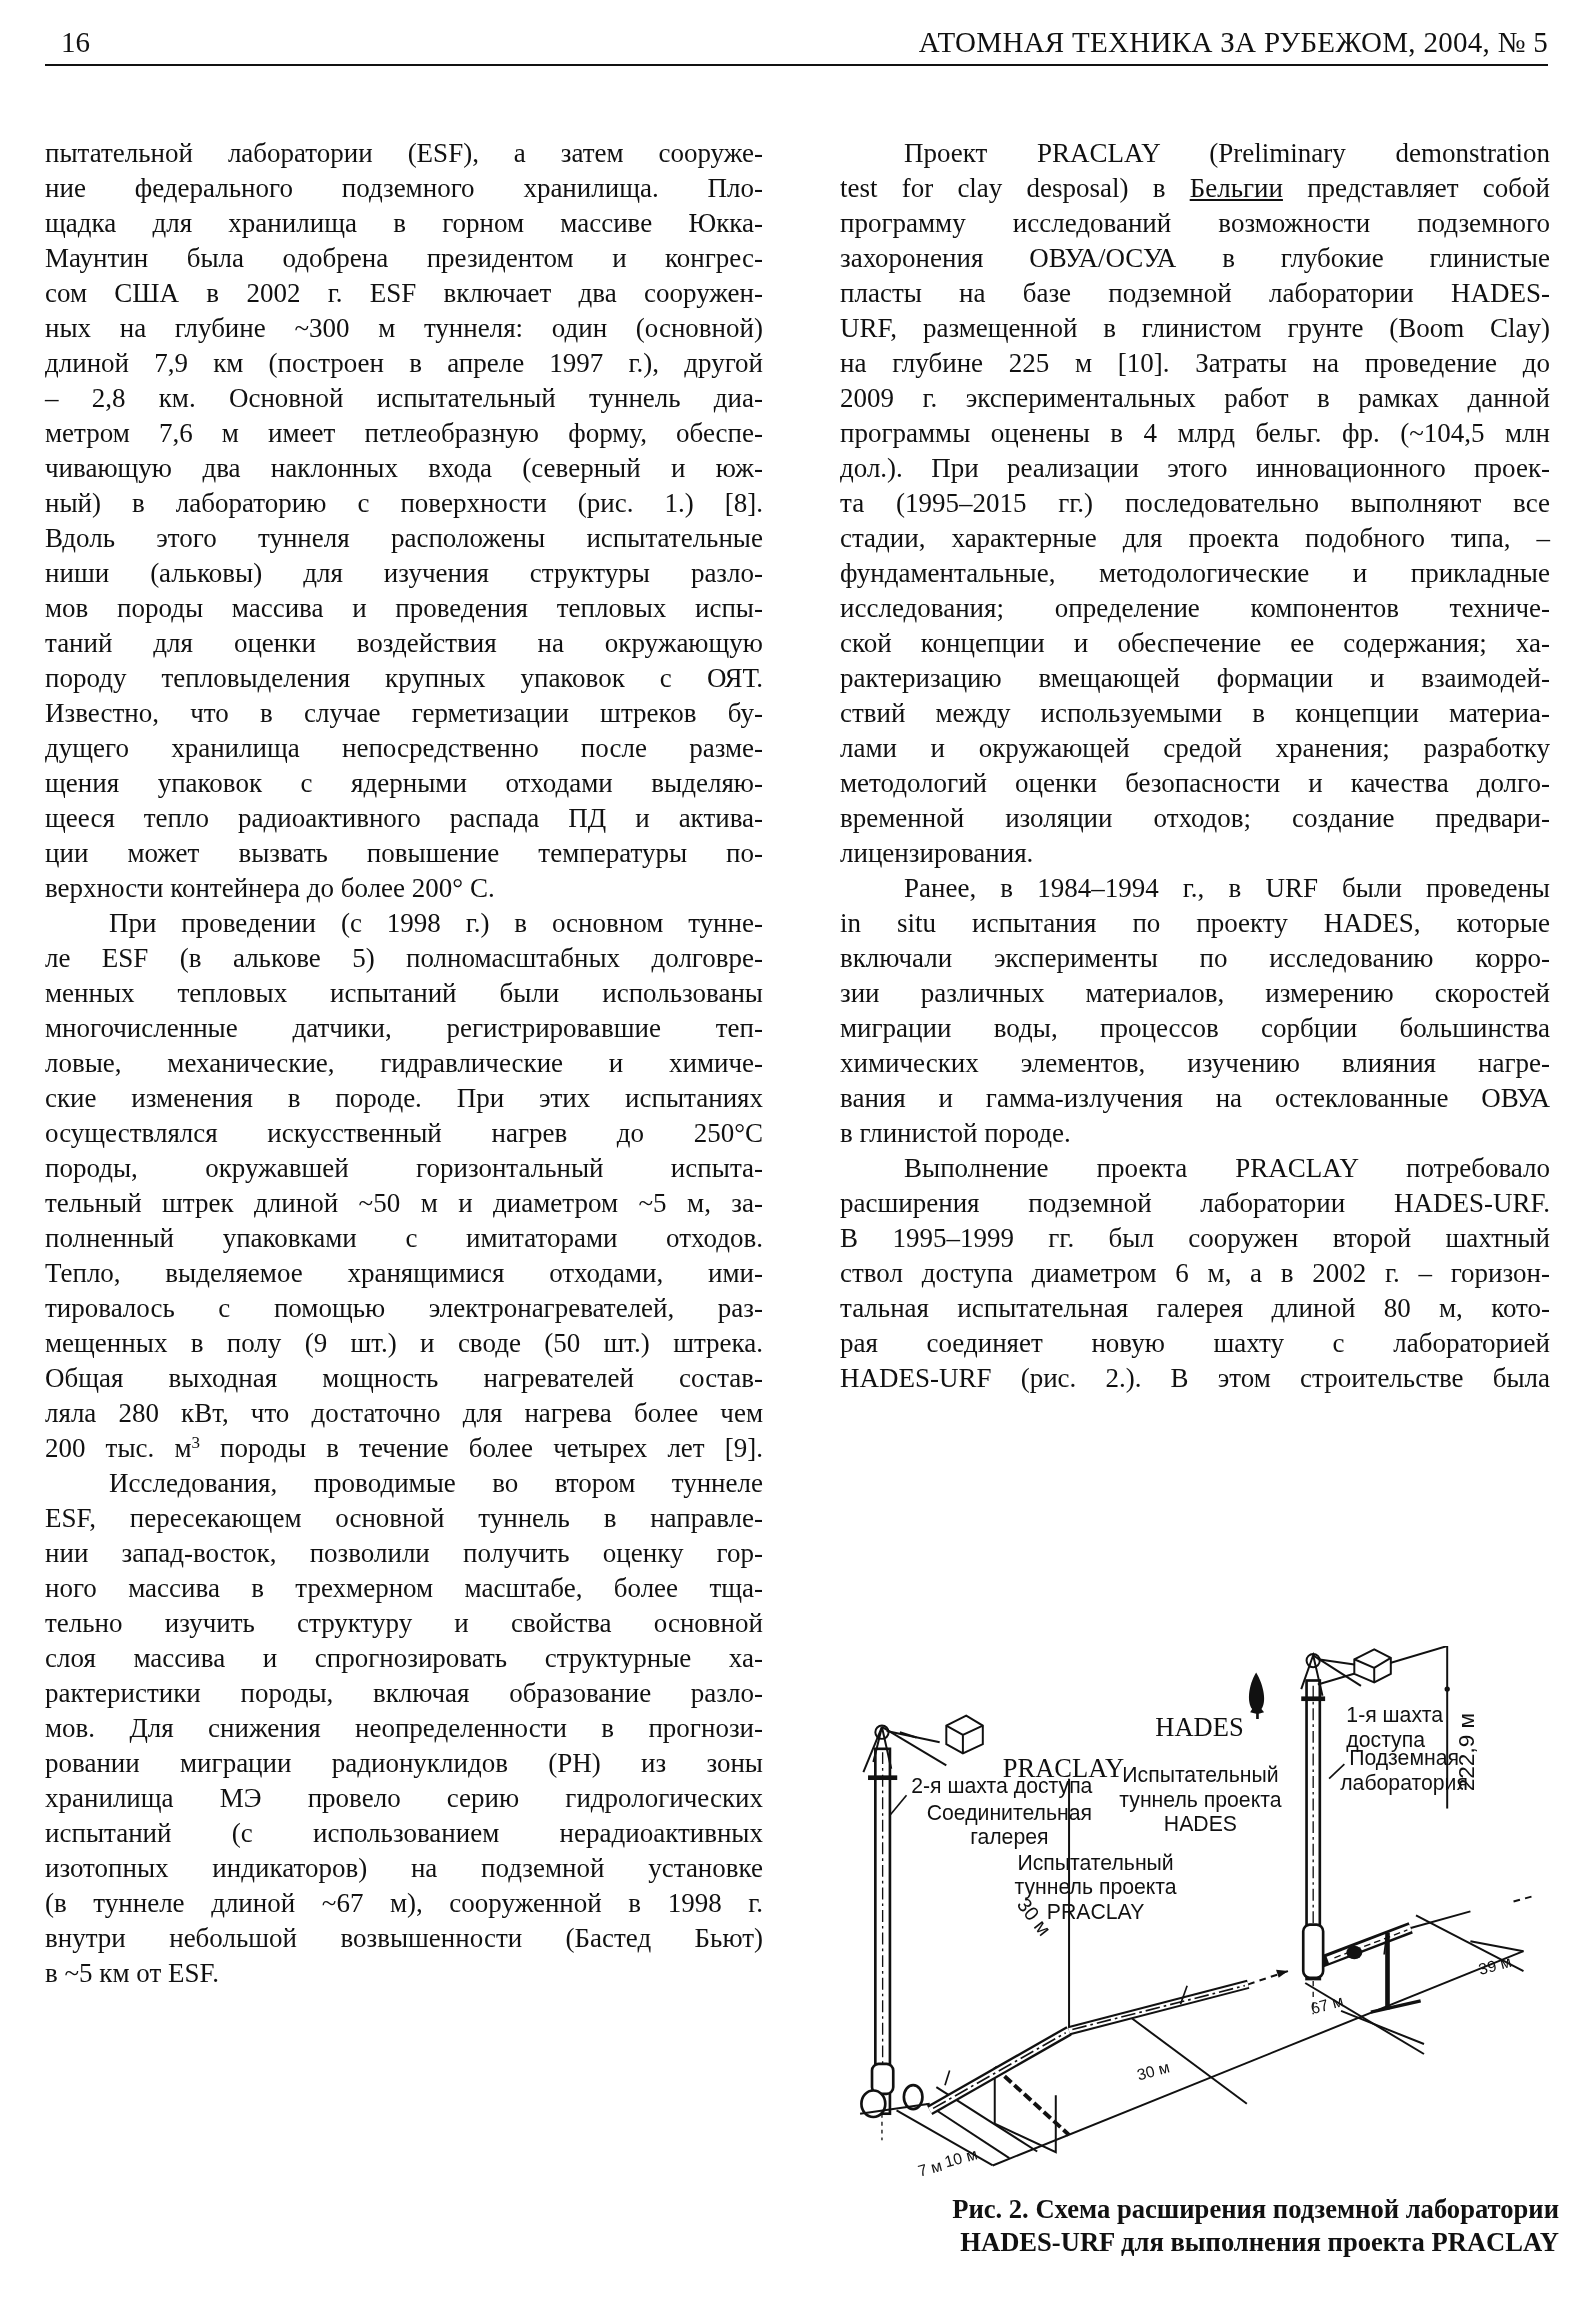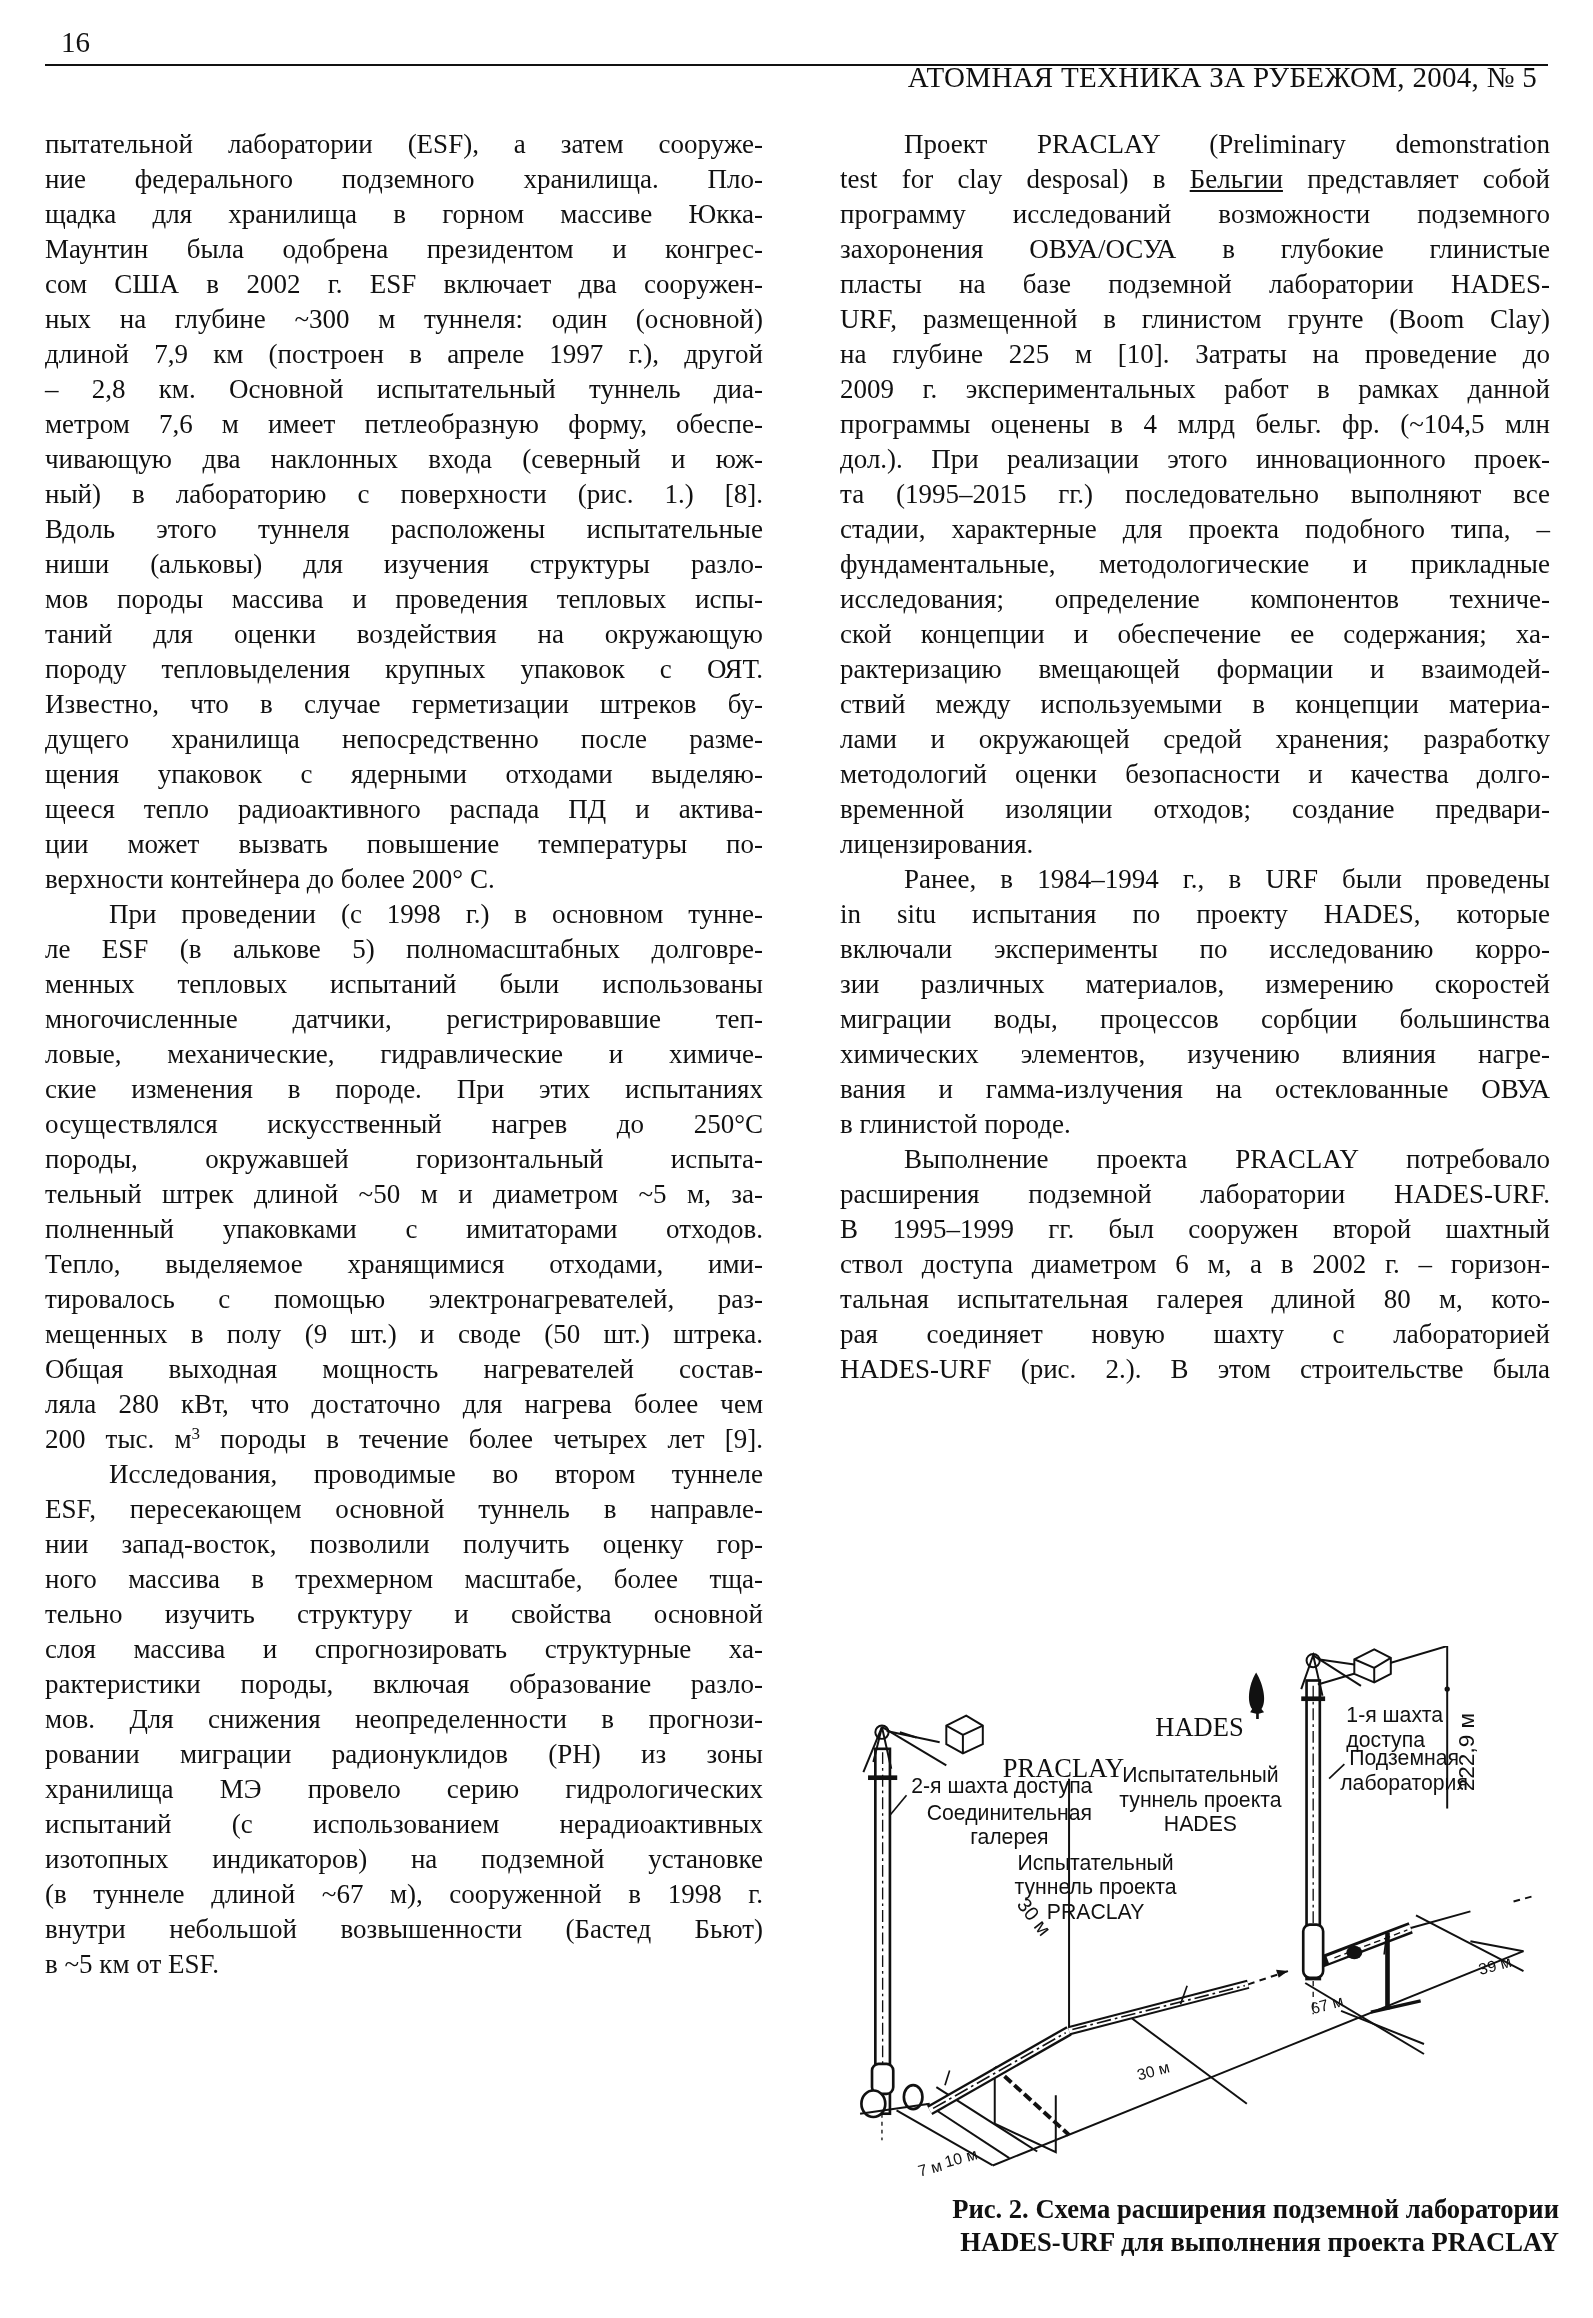--- a/index.html
+++ b/index.html
@@ -1,21 +1,21 @@
 <!DOCTYPE html>
 <html style="font-size:10.6px"><head>
 <meta charset="utf-8">
 <style>
   html, body { margin: 0; padding: 0; background: #ffffff; }
   body { width: 1593px; height: 2319px; position: relative; overflow: hidden; color: #111; font-family: "Liberation Serif", "DejaVu Serif", serif; }
   .page-header { position: absolute; left: 45px; right: 45px; top: 24px; height: 41px; }
   .page-number { position: absolute; left: 16px; top: 0; font-size: 29px; line-height: 37px; }
-  .running-title { position: absolute; right: 11px; top: 0; font-size: 29px; line-height: 37px; letter-spacing: 0.3px; margin-top: 35px; }
+  .running-title { position: absolute; right: 0; top: 0; font-size: 29px; line-height: 37px; letter-spacing: 0.3px; }
   .header-rule { position: absolute; left: 45px; right: 45px; top: 64px; height: 0; border-top: 2px solid #111; }
-  .column { position: absolute; top: 127px; font-size: 27px; line-height: 35px; text-align: justify; }
+  .column { position: absolute; top: 136px; font-size: 27px; line-height: 35px; text-align: justify; }
   .col-left { left: 45px; width: 718px; }
   .col-right { left: 840px; width: 710px; }
   .para { margin: 0; text-indent: 0; hyphens: manual; }
   .para .line { display: block; text-align: justify; text-align-last: justify; white-space: nowrap; }
   .para .line.last { text-align-last: left; }
   .u { text-decoration: underline; }
   sup { font-size: 17px; line-height: 0; vertical-align: 9.3px; }
   .figure { position: absolute; left: 850px; top: 1646px; width: 730px; height: 544px; }
   .figure svg { width: 730px; height: 544px; display: block; }
   .fig-label { font-family: "Liberation Sans", "DejaVu Sans", sans-serif; fill: #111; }

